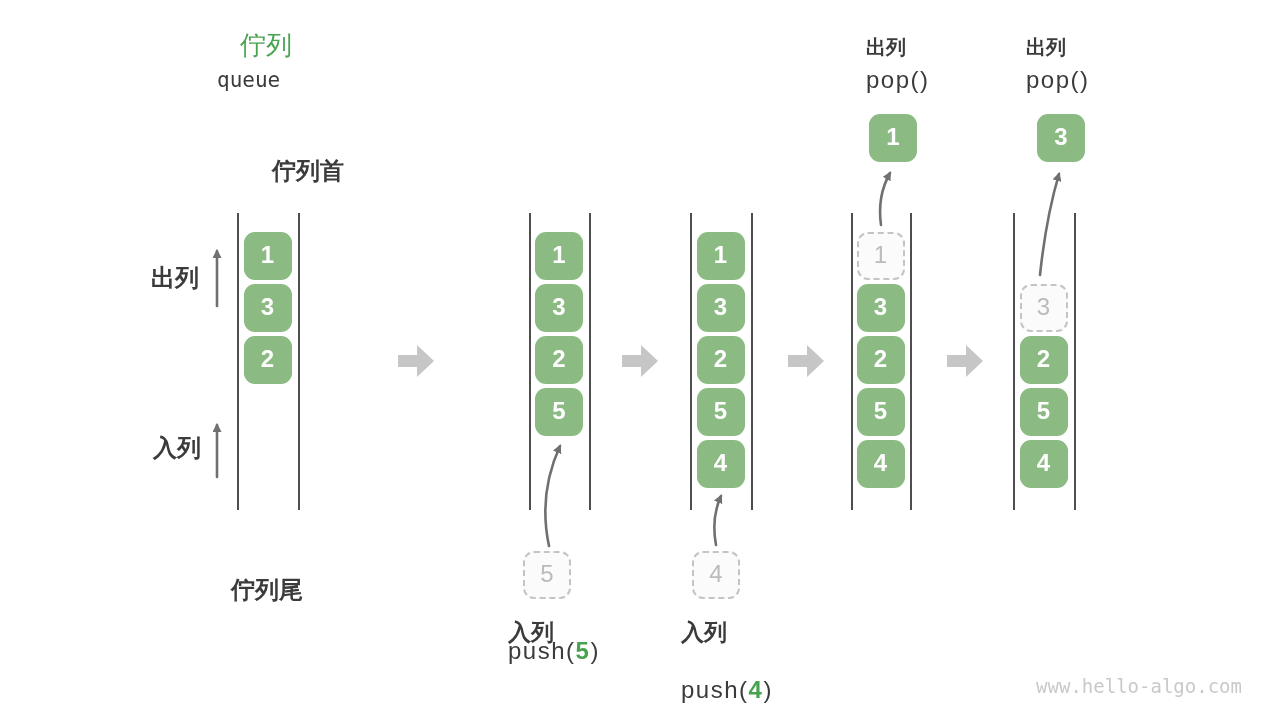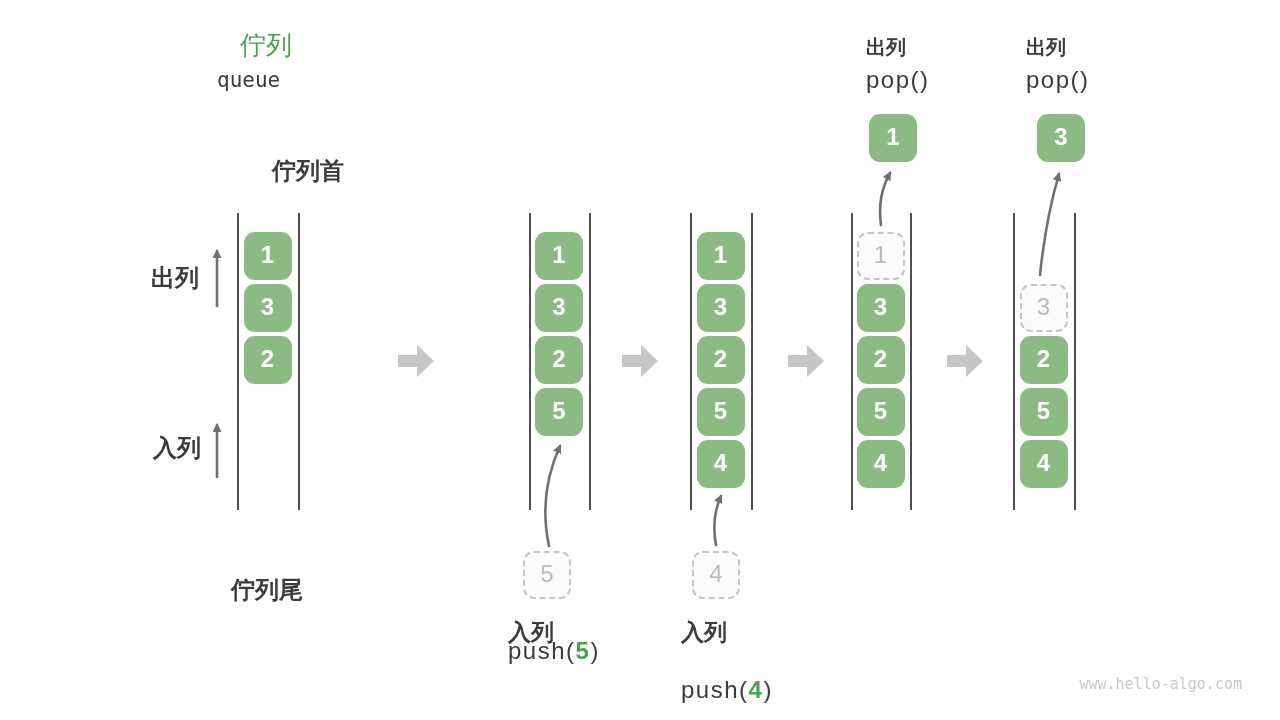--- a/index.html
+++ b/index.html
@@ -19,21 +19,21 @@
   .code .arg{color:var(--accent);font-weight:700;}
   .vline{position:absolute;width:2px;background:var(--line);}
   .qbox{position:absolute;width:48px;height:48px;line-height:46px;text-align:center;
         border-radius:11px;background:var(--green);color:#fff;font-size:24px;font-weight:700;
         box-sizing:border-box;}
   .qbox.dashed{background:var(--dashfill);border:2.5px dashed var(--dashline);color:var(--dashtext);
         font-weight:400;line-height:42px;}
   #arrow-layer{position:absolute;left:0;top:0;width:1280px;height:720px;pointer-events:none;}
   #arrow-layer path.thin{fill:none;stroke:var(--arrow);stroke-width:2.6px;stroke-linecap:round;}
   #arrow-layer path.block{fill:var(--block);stroke:none;}
-  #watermark{right:38px;top:675px;font-size:15px;font-family:"DejaVu Sans Mono",monospace;color:var(--faint);}
+  #watermark{right:38px;top:675px;font-size:19px;font-family:"DejaVu Sans Mono",monospace;color:var(--faint);}
 </style>
 </head>
 <body>
 
 <div id="canvas">
   <div class="abs" id="title-zh">佇列</div>
   <div class="abs" id="title-en">queue</div>
 
   <div class="abs side-cjk" id="label-front">佇列首</div>
   <div class="abs side-cjk" id="label-rear">佇列尾</div>

